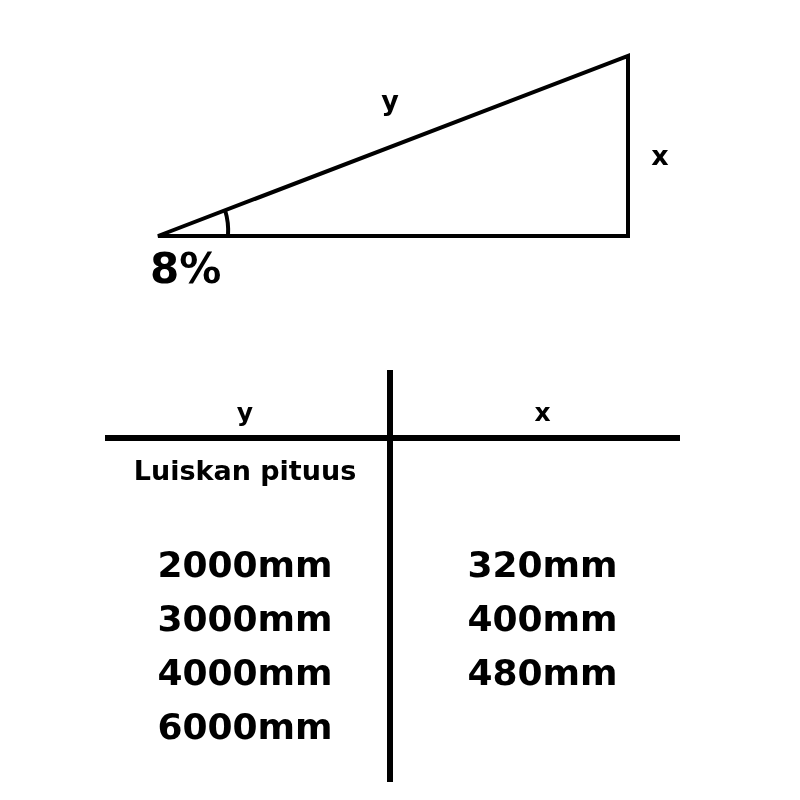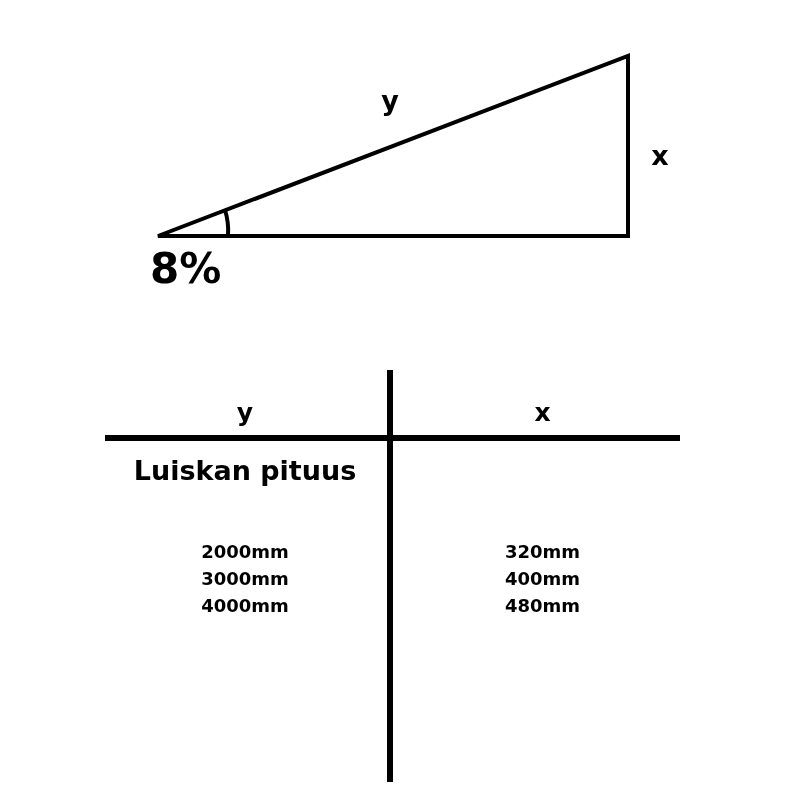--- a/index.html
+++ b/index.html
@@ -68,21 +68,21 @@
     font-size: 25px;
   }
 
   .hdr-title {
     top: 85px;
     font-size: 27px;
   }
 
   .value-rows {
     top: 168px;
-    font-size: 18px;
+    font-size: 36px;
     line-height: 1.5;
   }
 
   .value-rows div {
     white-space: nowrap;
   }
 </style>
 </head>
 <body>
 
@@ -110,20 +110,21 @@
 
   <div class="col col-y hdr-symbol">y</div>
   <div class="col col-x hdr-symbol">x</div>
 
   <div class="col col-y hdr-title">Luiskan pituus</div>
 
   <div class="col col-y value-rows">
     <div>2000mm</div>
     <div>3000mm</div>
     <div>4000mm</div>
+    <div>6000mm</div>
   </div>
 
   <div class="col col-x value-rows">
     <div>320mm</div>
     <div>400mm</div>
     <div>480mm</div>
   </div>
 </div>
 
 </body></html>

